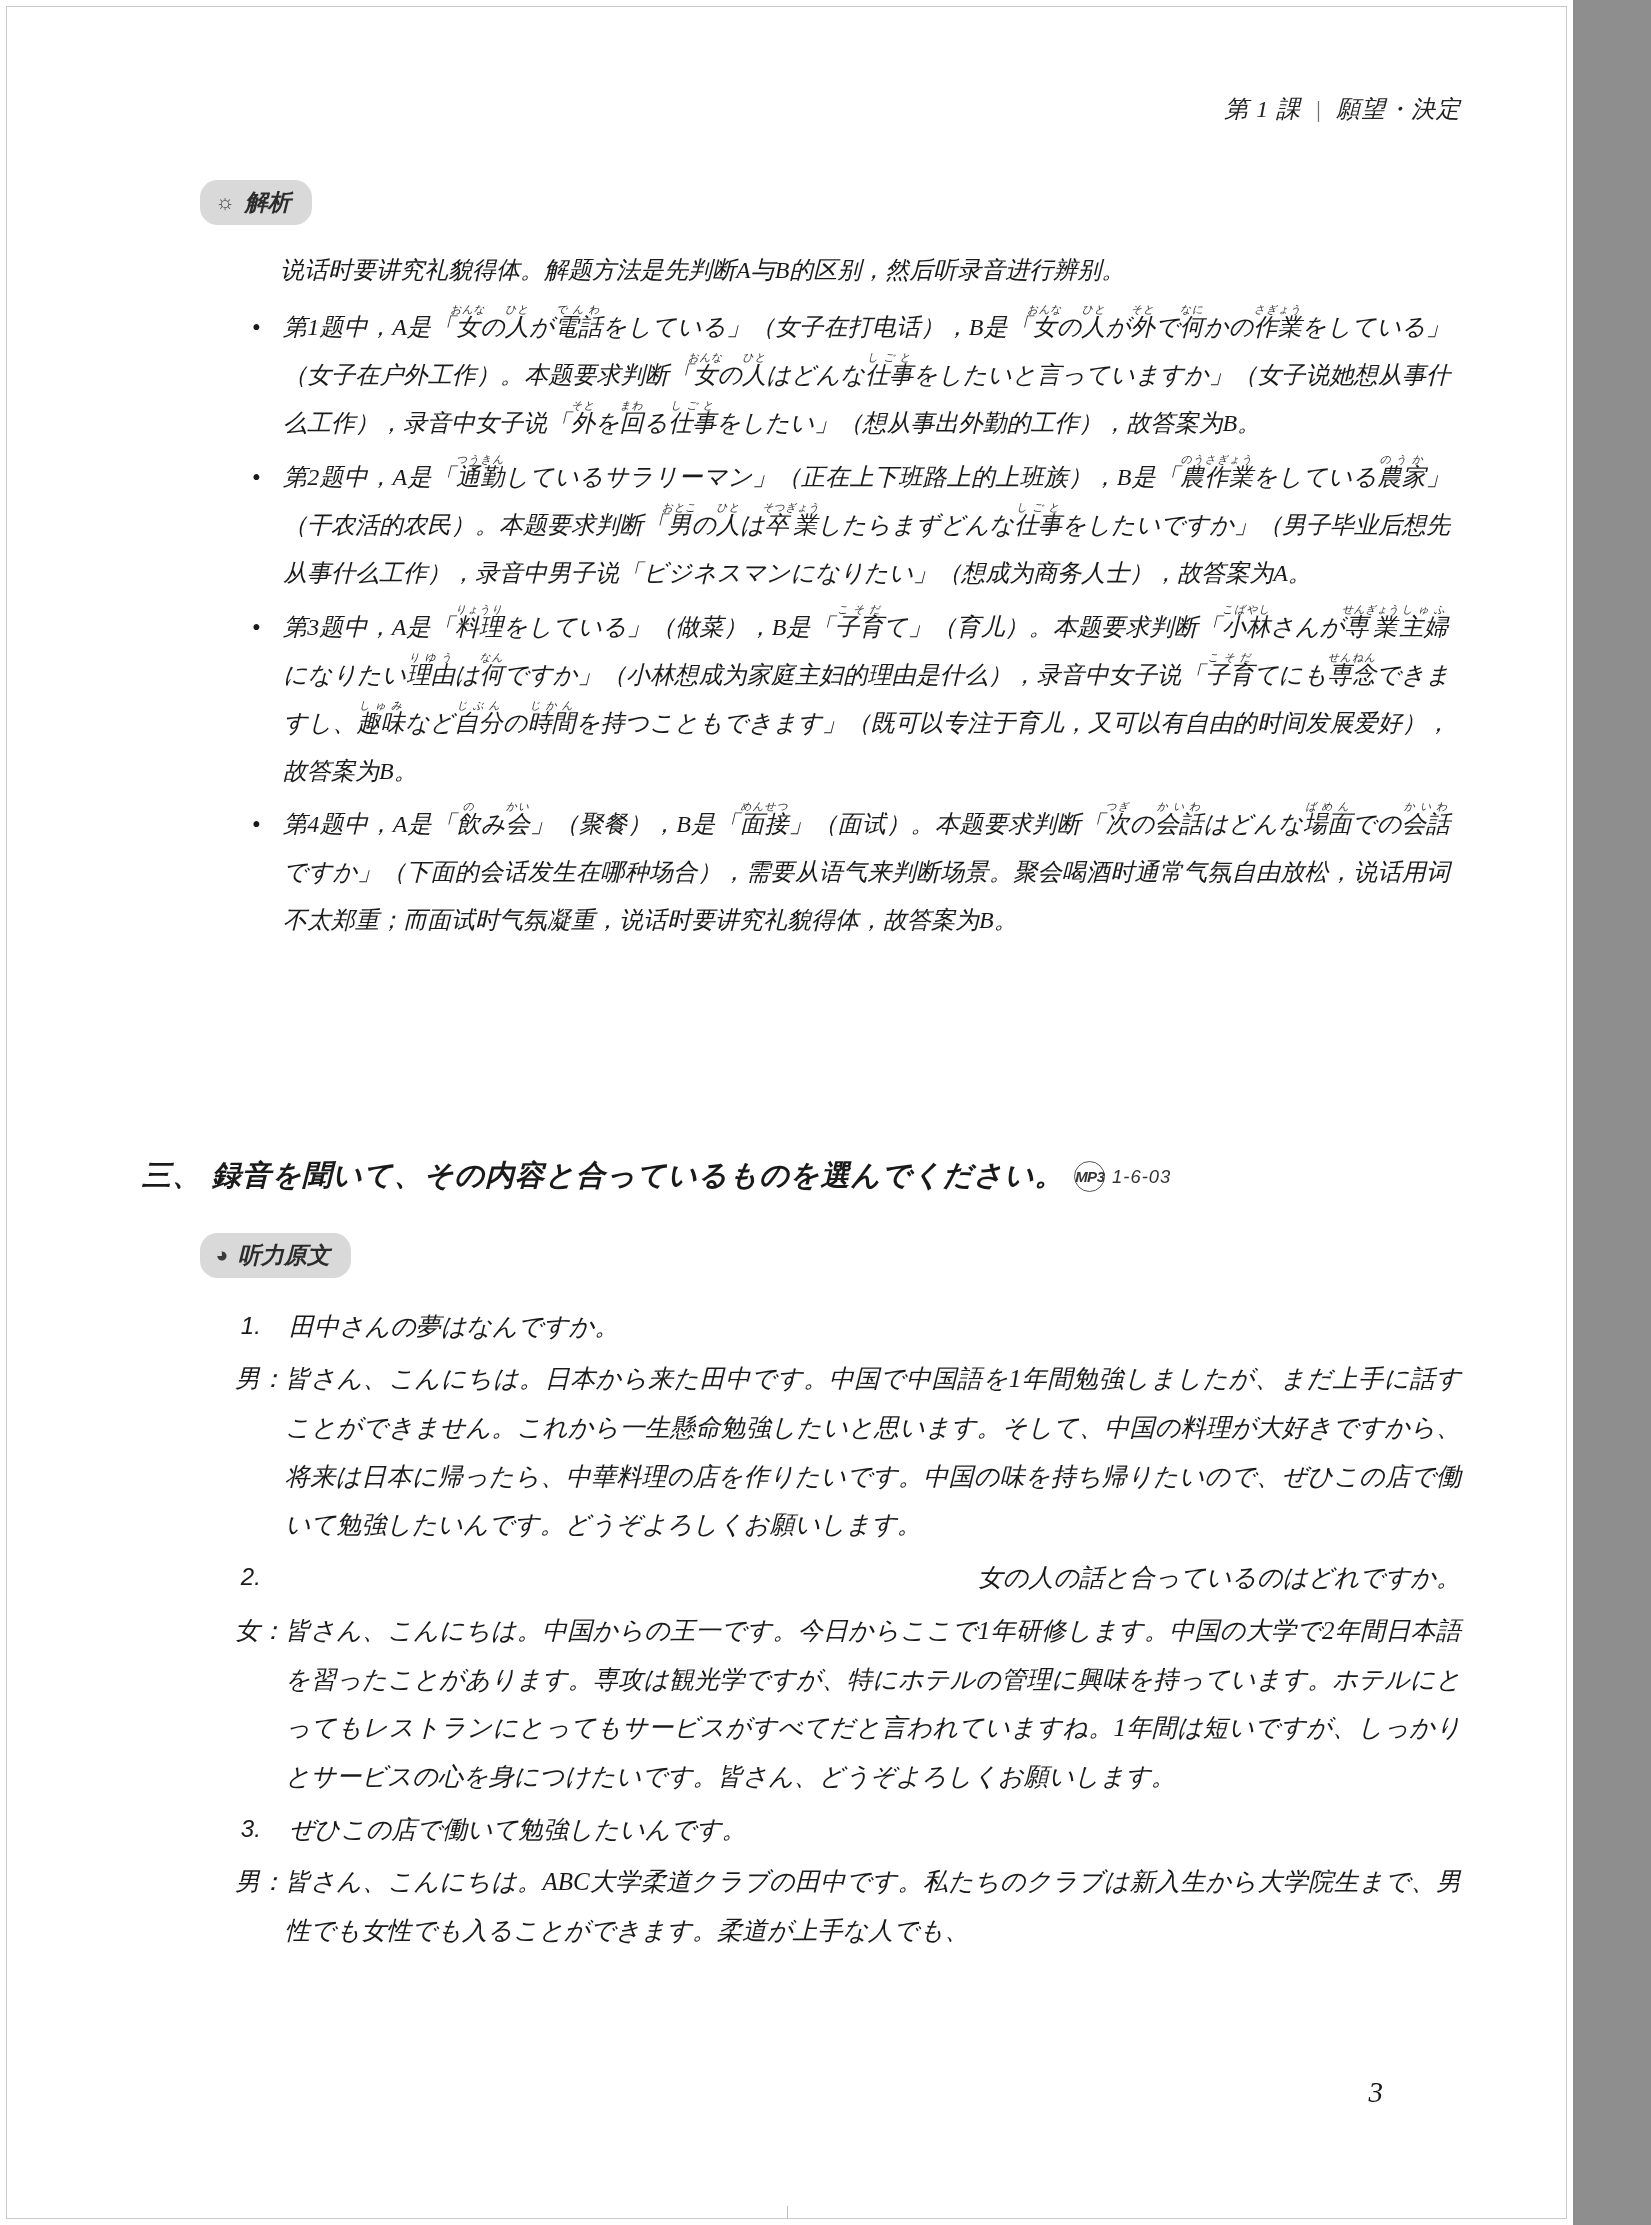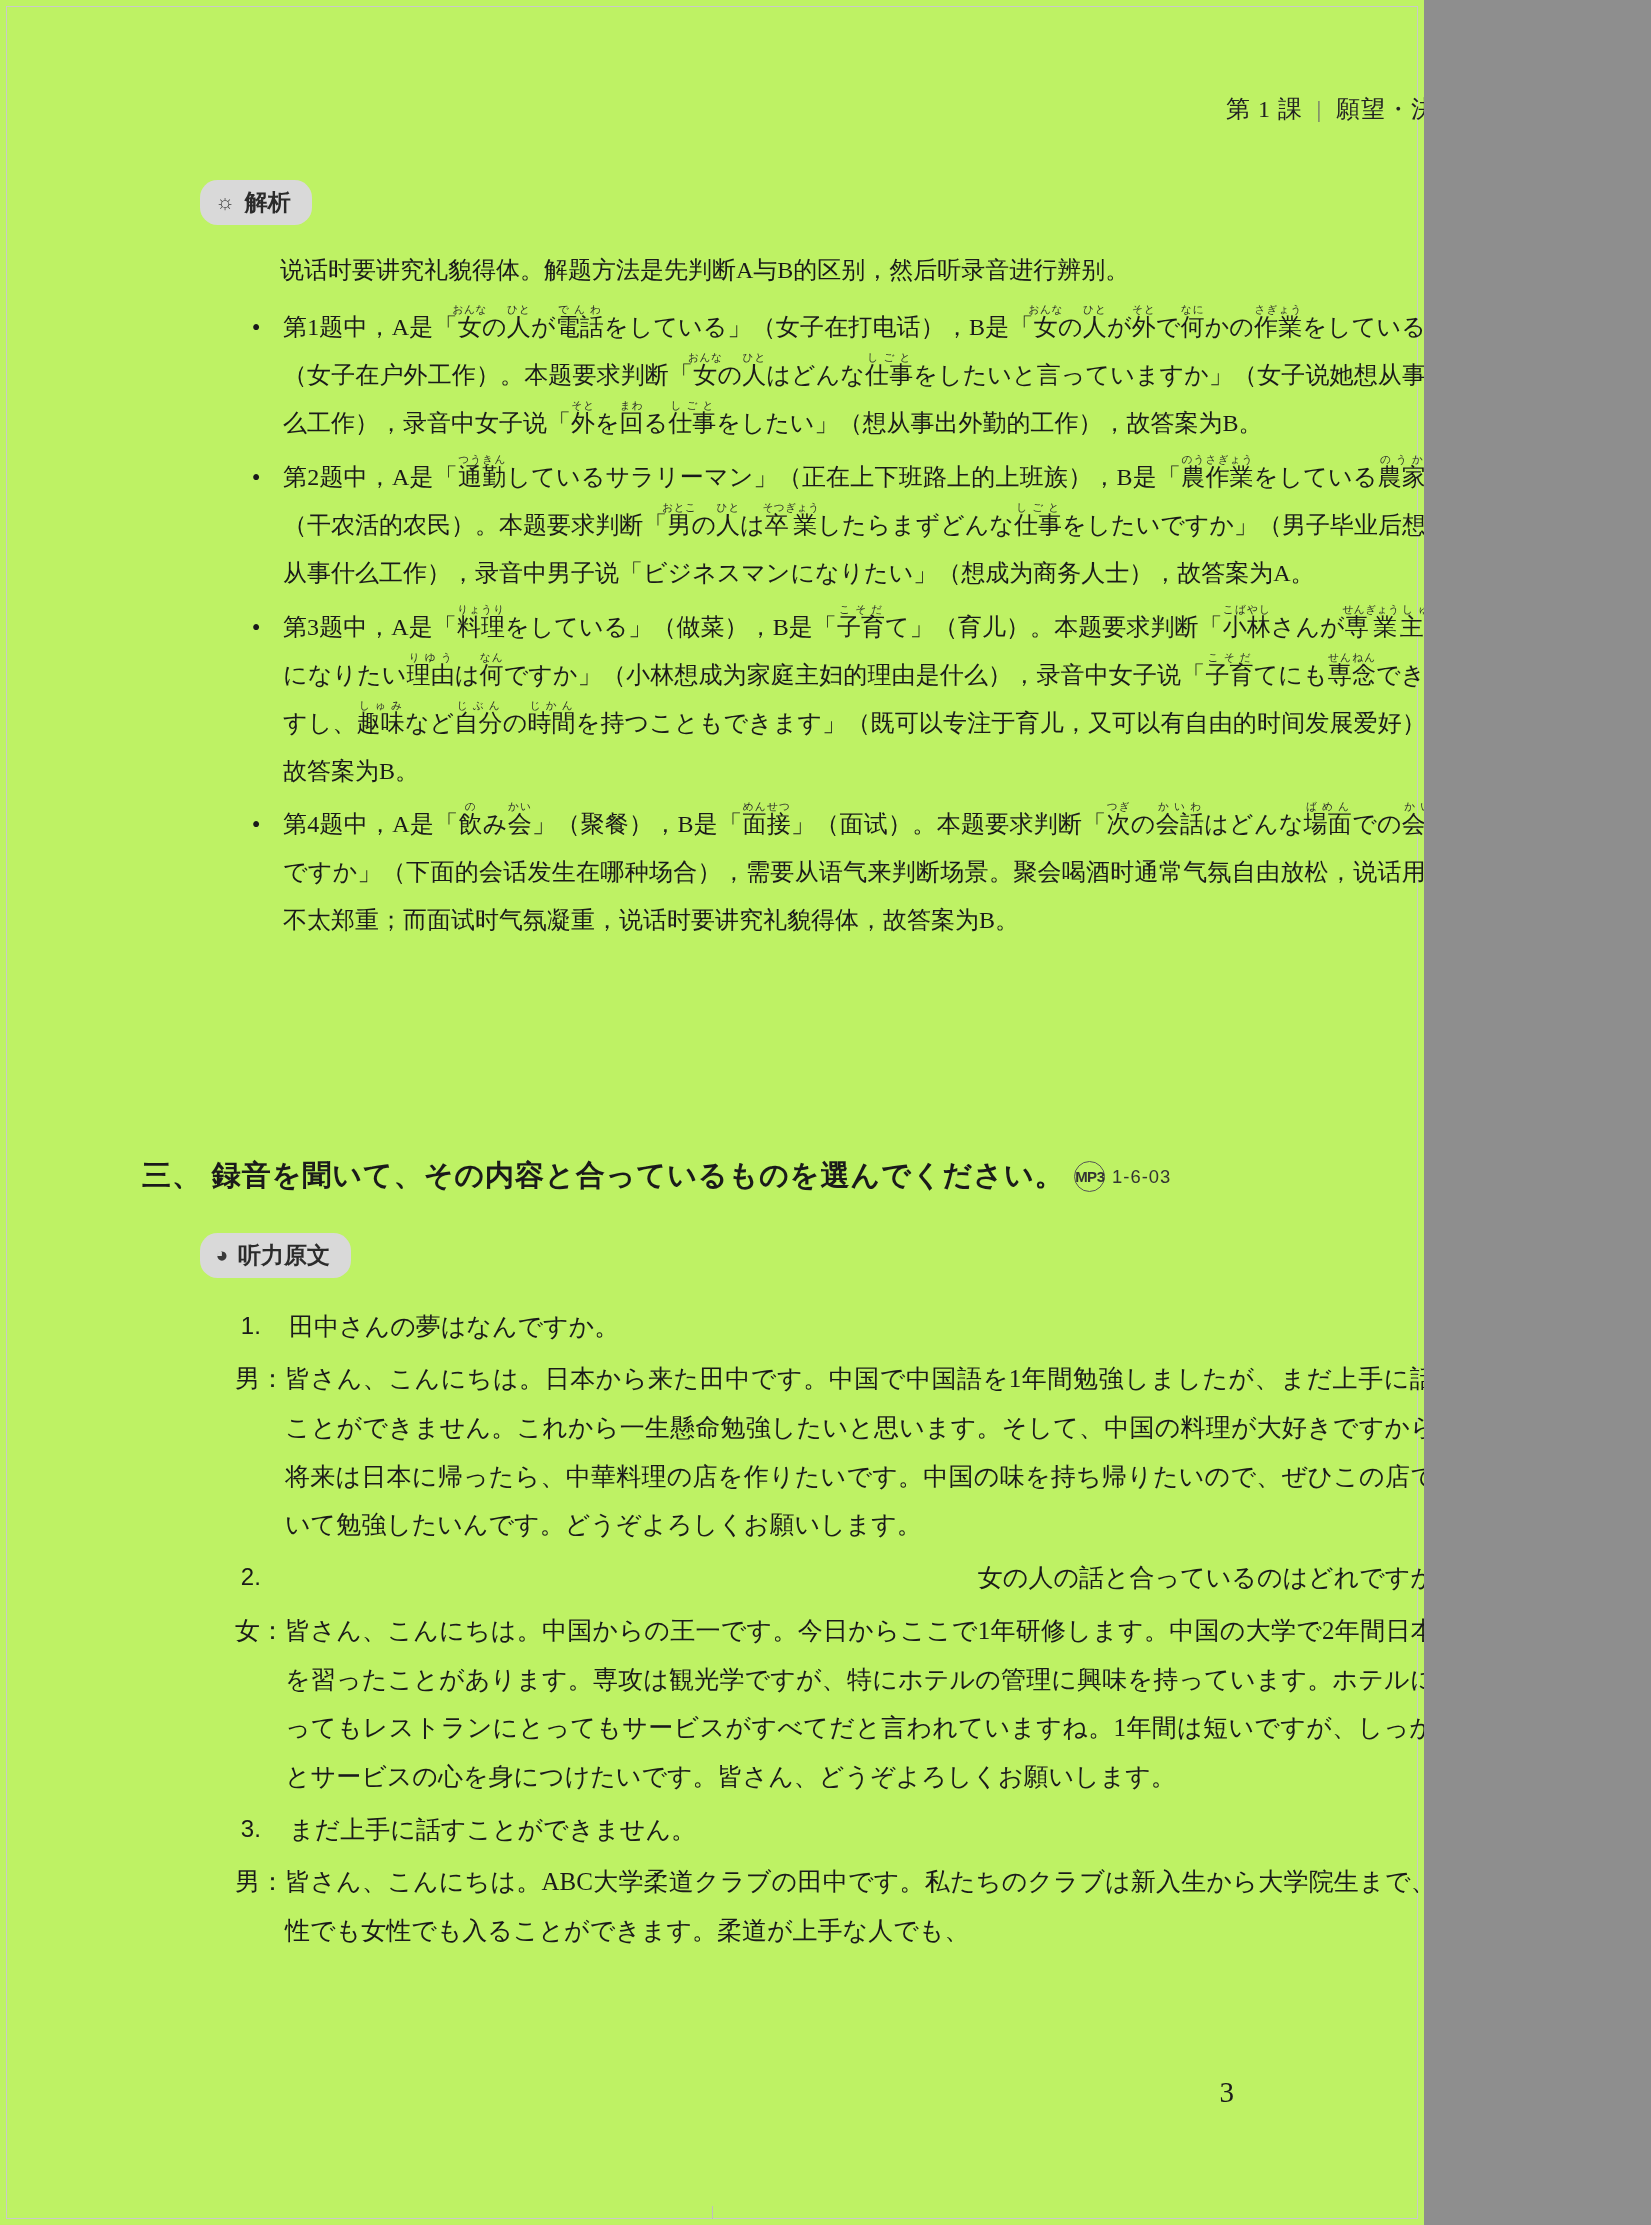--- a/index.html
+++ b/index.html
@@ -2,27 +2,28 @@
 <html><head>
 <meta charset="utf-8">
 <style>
   html, body {
     margin: 0;
     padding: 0;
     background: #8e8e8e;
   }
   .page {
     position: relative;
-    width: 1424px;
+    width: 1573px;
     height: 2225px;
-    background: #bef264;
+    background: #ffffff;
     box-sizing: border-box;
     font-family: "Liberation Serif", "DejaVu Serif", serif;
     color: #1a1a1a;
     overflow: hidden;
+    font-style: italic;
   }
   
   .page-frame {
     position: absolute;
     left: 5.8px;
     top: 5.8px;
     right: 5.8px;
     bottom: 5.8px;
     border: 1px solid #c9c9c9;
     pointer-events: none;
@@ -281,21 +282,21 @@
           <div>女の人の話と合っているのはどれですか。</div>
         </li>
       </ol>
       <div class="dialog">
         <span class="speaker">女：</span>
         <span class="speech">皆さん、こんにちは。中国からの王一です。今日からここで1年研修します。中国の大学で2年間日本語を習ったことがあります。専攻は観光学ですが、特にホテルの管理に興味を持っています。ホテルにとってもレストランにとってもサービスがすべてだと言われていますね。1年間は短いですが、しっかりとサービスの心を身につけたいです。皆さん、どうぞよろしくお願いします。</span>
       </div>
 
       <ol class="qlist" style="counter-reset: q 2; margin-top:3.9px;">
         <li>
-          <div>まだ上手に話すことができません。</div>
+          <div>ぜひこの店で働いて勉強したいんです。</div>
         </li>
       </ol>
       <div class="dialog">
         <span class="speaker">男：</span>
         <span class="speech">皆さん、こんにちは。ABC大学柔道クラブの田中です。私たちのクラブは新入生から大学院生まで、男性でも女性でも入ることができます。柔道が上手な人でも、</span>
       </div>
     </div>
 
   </div>
 

